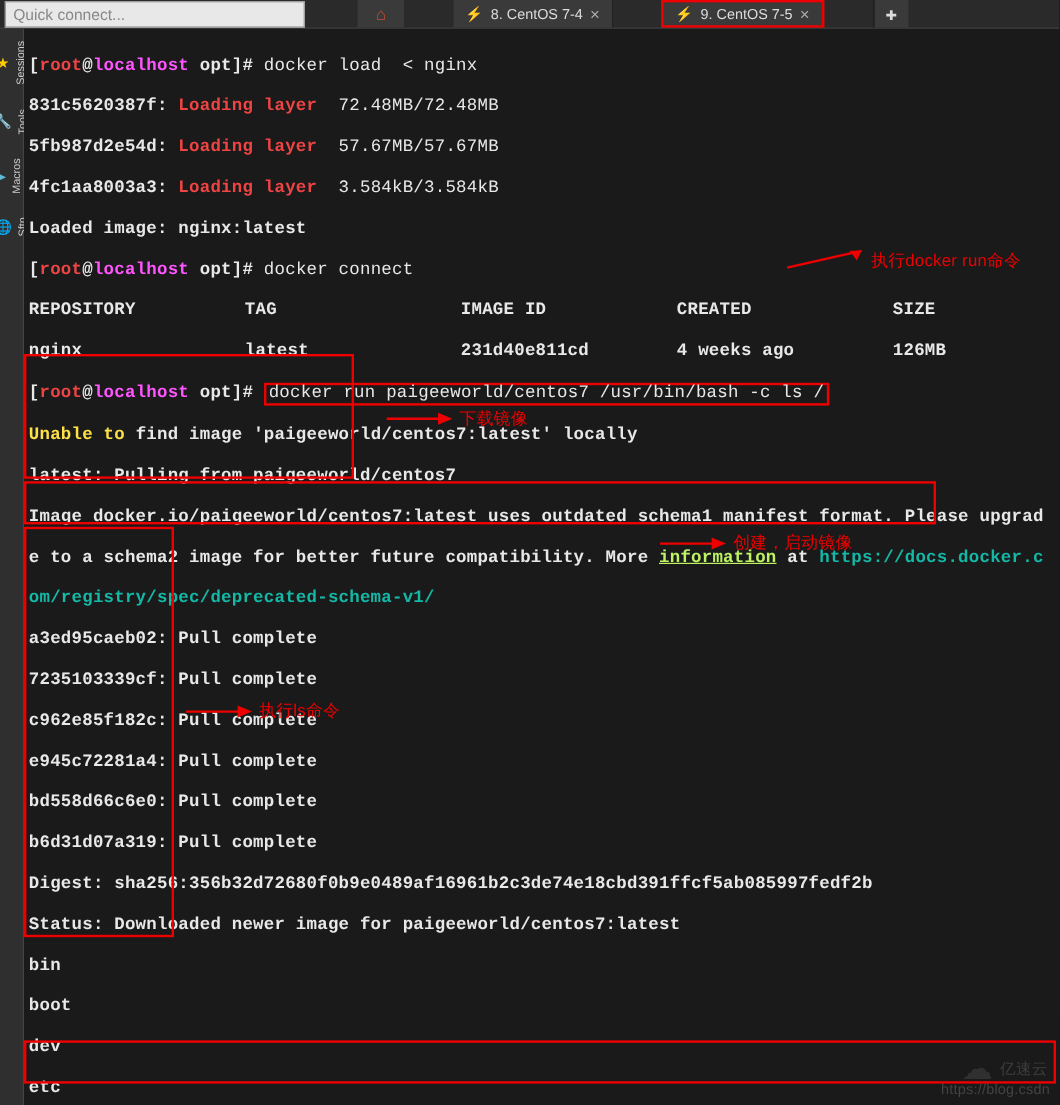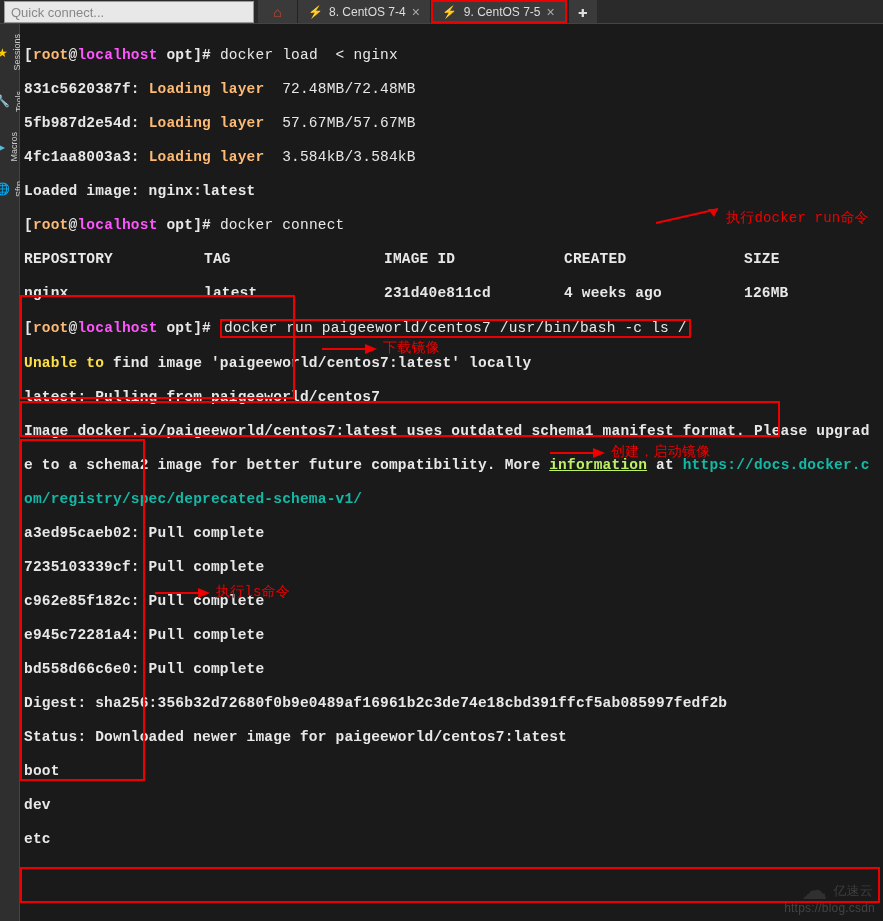--- a/index.html
+++ b/index.html
@@ -1,19 +1,19 @@
 <!DOCTYPE html>
 <html><head>
 <meta charset="utf-8">
 <style>
   * { margin: 0; padding: 0; box-sizing: border-box; }
   html, body { width: 883px; height: 921px; background: #1a1a1a; font-family: "Consolas", "Courier New", monospace; font-size: 14px; overflow: hidden; }
   
   
-  .topbar { display: flex; align-items: stretch; height: 24px; background: #2a2a2a; border-bottom: 1px solid #444; }
+  .topbar { display: flex; align-items: stretch; height: 24px; background: #2a2a2a; border-bottom: 1px solid #444; gap: 40px; }
   .quick-connect {
     flex: 0 0 250px; height: 22px; margin: 1px 4px; padding: 0 6px;
     background: #e8e8e8; border: 1px solid #999; color: #888; font-size: 13px;
     font-family: sans-serif; display: flex; align-items: center;
   }
   .tab {
     display: flex; align-items: center; gap: 6px; padding: 0 10px;
     background: #3a3a3a; color: #ddd; font-size: 12px; font-family: sans-serif;
     border-right: 1px solid #222; position: relative; min-width: 120px;
   }
@@ -43,32 +43,32 @@
 
   
   .terminal {
     position: absolute; left: 20px; right: 0; top: 24px; bottom: 0;
     background: #1a1a1a; color: #d8d8d8; padding: 6px 4px;
     font-family: "Consolas","Courier New",monospace; font-size: 14.5px;
     line-height: 17px; letter-spacing: 0.2px; white-space: pre;
   }
   .b { font-weight: bold; }
   .w { color: #e8e8e8; }
-  .cy { color: #fdba74; }   
+  .cy { color: #ef4444; }   
   .mg { color: #ff55ff; }   
   .yl { color: #fde047; }
   .link { color: #bef264; text-decoration: underline; }
   .linkw { color: #14b8a6; }
   
   
   .rbox { border: 2px solid #e00; display: inline-block; padding: 0 2px; line-height: 15px; }
   .rboxabs { position: absolute; border: 2px solid #e00; pointer-events:none; }
 
   
-  .anno { position: absolute; color: #e00; font-family: Liberation Mono, monospace; font-size: 14px; display: flex; align-items: flex-end; gap: 6px; pointer-events:none; }
+  .anno { position: absolute; color: #e00; font-family: Liberation Sans, sans-serif; font-size: 14px; display: flex; align-items: center; gap: 6px; pointer-events:none; }
 
   
   .watermark { position:absolute; right:10px; bottom:22px; color:#555; font-family:sans-serif; font-size:13px; opacity:.6; display:flex; align-items:center; gap:6px; }
   .watermark .cloud { font-size:26px; color:#666; opacity:.5; }
   .foot { position:absolute; right:8px; bottom:4px; color:#555; font-family:sans-serif; font-size:12px; opacity:.7; }
 
 </style>
 </head>
 <body>
 
@@ -126,22 +126,24 @@
 <div><span class="b yl">Unable to</span><span class="b w"> find image 'paigeeworld/centos7:latest' locally</span></div>
 <div class="b w">latest: Pulling from paigeeworld/centos7</div>
 <div class="b w">Image docker.io/paigeeworld/centos7:latest uses outdated schema1 manifest format. Please upgrad</div>
 <div><span class="b w">e to a schema2 image for better future compatibility. More </span><span class="b link">information</span><span class="b w"> at </span><span class="b linkw">https://docs.docker.c</span></div>
 <div><span class="b linkw">om/registry/spec/deprecated-schema-v1/</span></div>
 <div class="b w">a3ed95caeb02: Pull complete</div>
 <div class="b w">7235103339cf: Pull complete</div>
 <div class="b w">c962e85f182c: Pull complete</div>
 <div class="b w">e945c72281a4: Pull complete</div>
 <div class="b w">bd558d66c6e0: Pull complete</div>
+<div class="b w">b6d31d07a319: Pull complete</div>
 <div class="b w">Digest: sha256:356b32d72680f0b9e0489af16961b2c3de74e18cbd391ffcf5ab085997fedf2b</div>
 <div class="b w">Status: Downloaded newer image for paigeeworld/centos7:latest</div>
+<div class="b w">bin</div>
 <div class="b w">boot</div>
 <div class="b w">dev</div>
 <div class="b w">etc</div>
 
 
 
 
 
 
 

